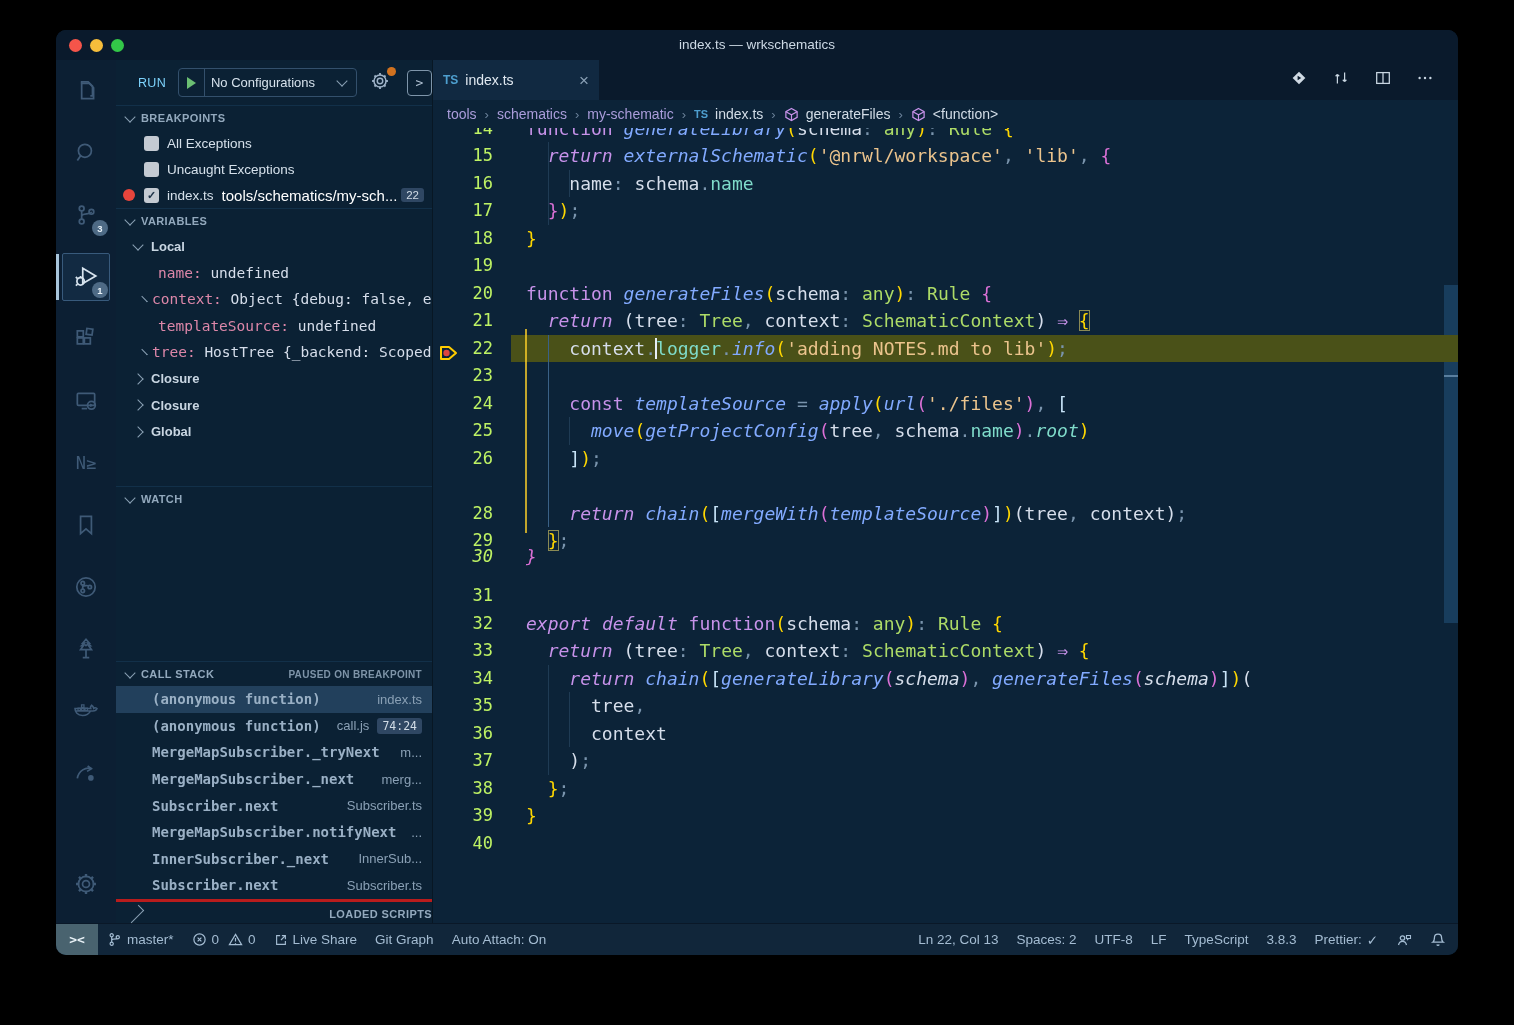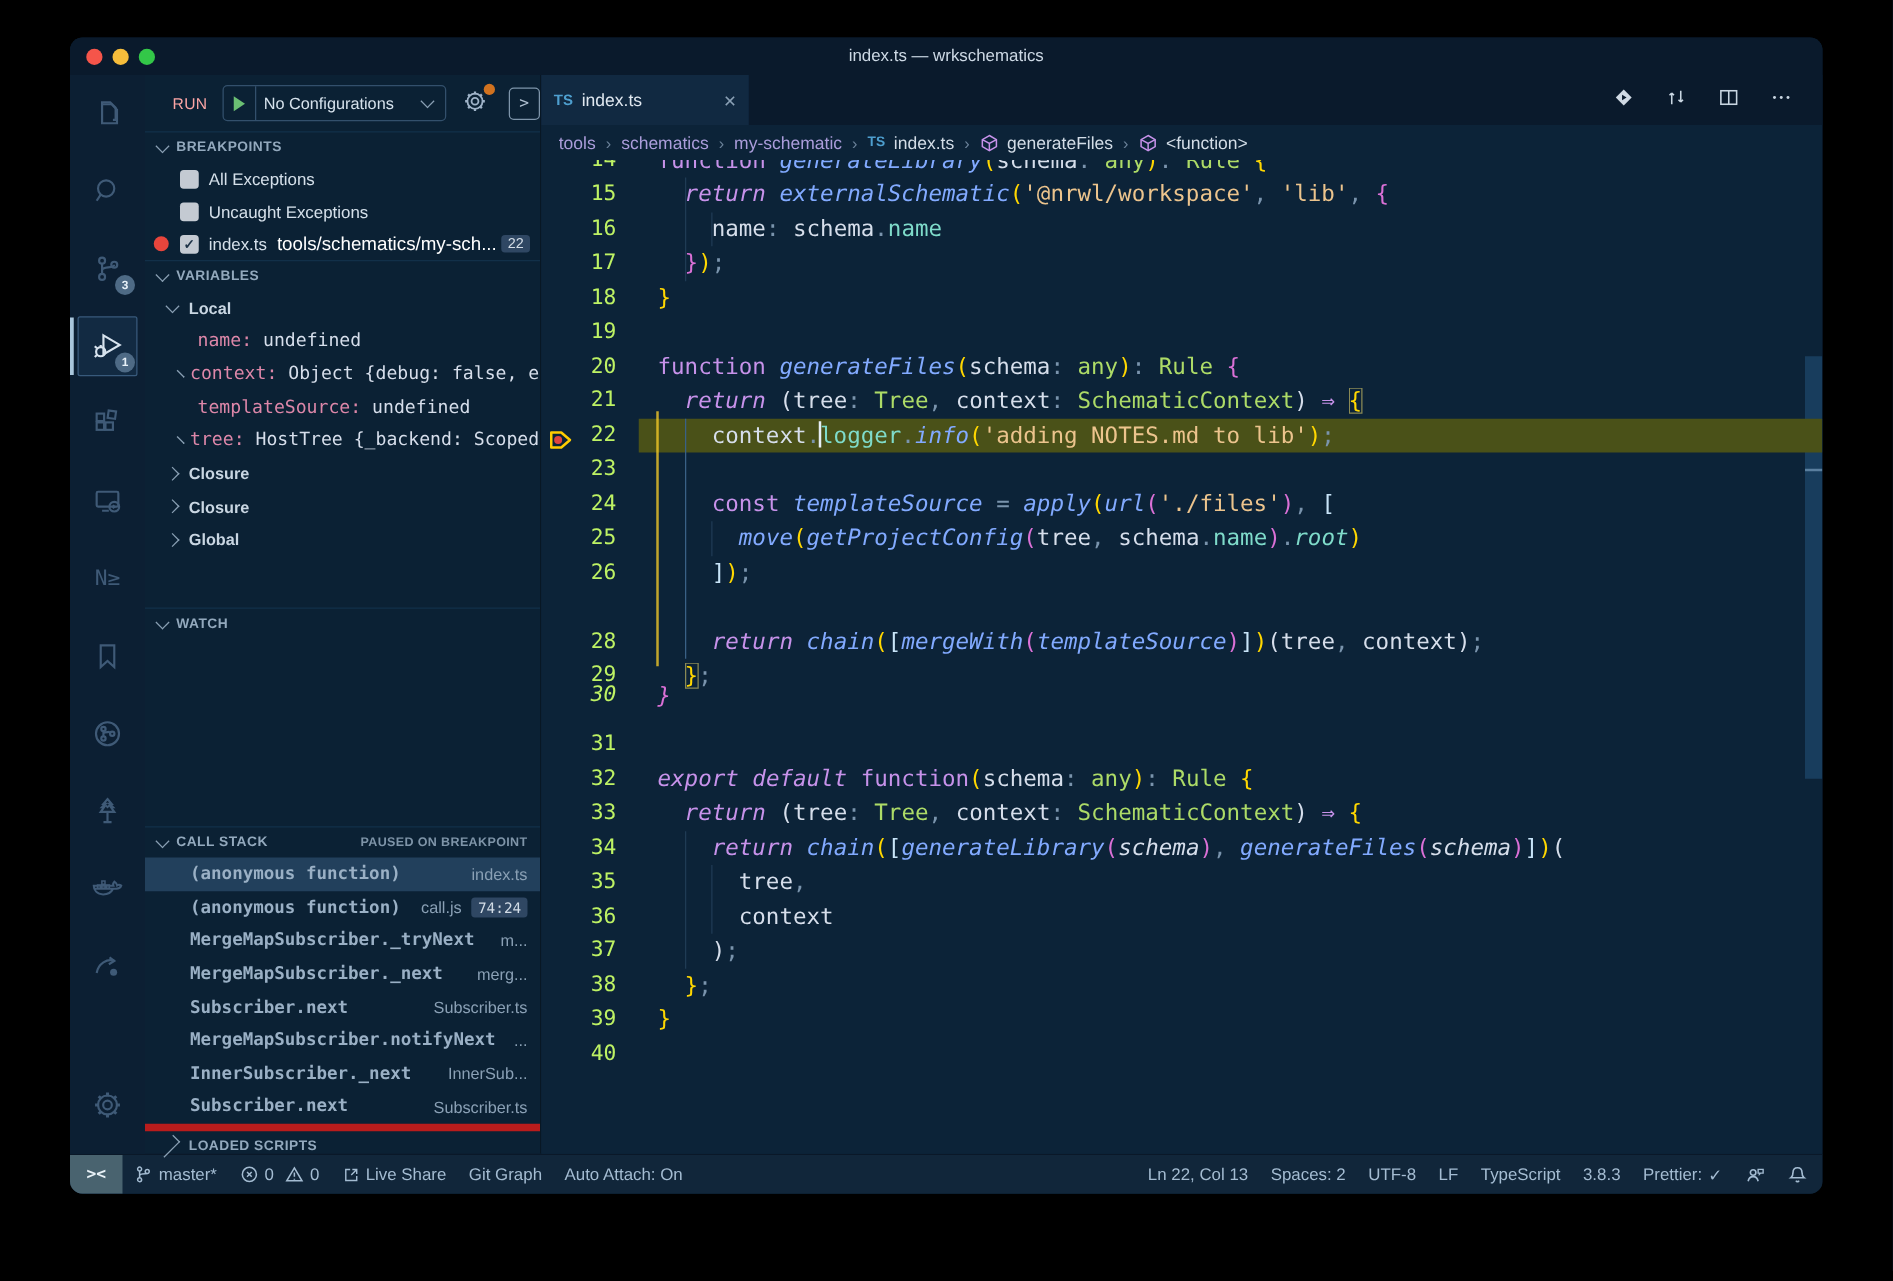--- a/index.html
+++ b/index.html
@@ -21,21 +21,21 @@
   .act.active{color:#d7e3ee;}
   .act.active .box{position:absolute;left:6px;top:7px;right:6px;bottom:7px;border:1px solid #385a7c;background:#122a42;border-radius:2px;}
   .act.active::before{content:"";position:absolute;left:0;top:8px;bottom:8px;width:3px;background:#a9c6dc;}
   .act .badge{position:absolute;right:8px;bottom:10px;min-width:16px;height:16px;border-radius:8px;background:#4e6a85;
     color:#e8f1f8;font-size:9.5px;font-weight:bold;display:flex;align-items:center;justify-content:center;z-index:2;}
   .act.gear{margin-top:auto;margin-bottom:8px;}
   .nxtext{font-family:"DejaVu Sans Mono",monospace;font-size:17px;color:inherit;}
   
   .sidebar{width:316px;flex:0 0 316px;background:#0b2134;border-right:1px solid #081724;display:flex;flex-direction:column;font-size:13px;color:#c3d4e0;}
   .runrow{height:45px;flex:0 0 45px;display:flex;align-items:center;padding-left:22px;position:relative;}
-  .runlabel{color:#fca5a5;font-size:12.5px;letter-spacing:.3px;margin-right:12px;}
+  .runlabel{color:#7dd3fc;font-size:12.5px;letter-spacing:.3px;margin-right:12px;}
   .cfgbox{height:27px;width:182px;border:1px solid #33506c;border-radius:4px;display:flex;align-items:center;}
   .playtri{width:0;height:0;border-left:9px solid #6bbf73;border-top:6px solid transparent;border-bottom:6px solid transparent;margin:0 8px;}
   .cfgdiv{width:1px;align-self:stretch;background:#33506c;}
   .cfgtext{flex:1;padding:0 6px;color:#d6e2ec;font-size:13px;white-space:nowrap;}
   .chev{display:inline-block;width:7px;height:7px;border-right:1.6px solid #8aa0b4;border-bottom:1.6px solid #8aa0b4;}
   .chev.down{transform:rotate(45deg);margin-top:-3px;}
   .chev.right{transform:rotate(-45deg);}
   .gearwrap{margin-left:12px;position:relative;color:#9fb3c8;}
   .gearwrap .odot{position:absolute;right:-5px;top:-3px;width:9px;height:9px;border-radius:50%;background:#d1721f;}
   .conbox{margin-left:16px;width:24px;height:24px;border:1.5px solid #7e95aa;border-radius:4px;color:#aebfd0;
@@ -60,21 +60,21 @@
   .var-val{color:#d6deeb;}
   .var-row.leaf{padding-left:42px;}
   .var-row.branch{padding-left:28px;gap:7px;}
   .watch-body{flex:0 0 150px;}
   .cs-body{flex:0 0 213px;}
   .cs-row{height:26.6px;display:flex;align-items:center;padding:0 10px 0 36px;font-family:"DejaVu Sans Mono",monospace;font-size:14px;}
   .cs-row.sel{background:#22405c;}
   .cs-fn{color:#9ab0c5;white-space:pre;font-weight:bold;}
   .cs-sp{flex:1;}
   .cs-file{color:#8aa0b5;font-family:"Liberation Sans",sans-serif;font-size:13px;white-space:nowrap;margin-left:6px;}
-  .ls-head{border-top:6px solid #b91c1c;}
+  .ls-head{border-top:3px solid #b91c1c;justify-content:space-between;}
   
   .editor{flex:1;display:flex;flex-direction:column;min-width:0;background:#0c2338;position:relative;}
   .tabstrip{height:40px;flex:0 0 40px;background:#0a1a2c;display:flex;align-items:stretch;}
   .tab{width:146px;background:#112941;display:flex;align-items:center;padding:0 10px;gap:7px;}
   .tsicon{color:#4e9fcf;font-weight:bold;font-size:12px;}
   .tablabel{color:#e0e8f0;font-size:14px;flex:1;}
   .tabclose{color:#8aa0b5;font-size:17px;line-height:1;}
   .stripicons{margin-left:auto;display:flex;align-items:center;gap:24px;padding-right:24px;color:#c9d6e2;}
   .stripicons svg{stroke:currentColor;fill:none;stroke-width:1.4;}
   .breadcrumbs{height:28px;flex:0 0 28px;display:flex;align-items:center;padding-left:14px;gap:7px;font-size:14px;color:#a2b5c9;}

